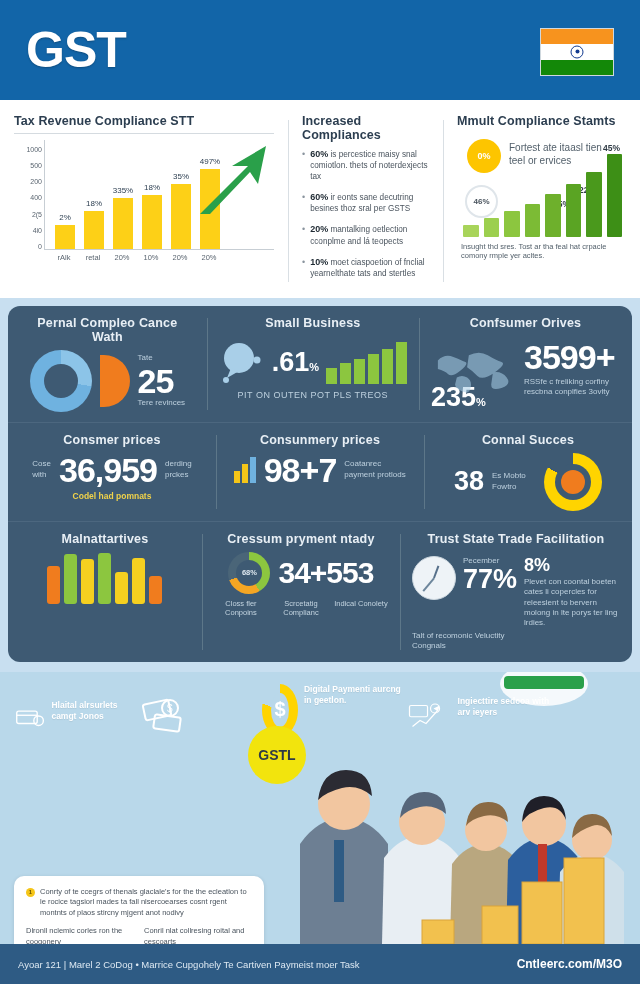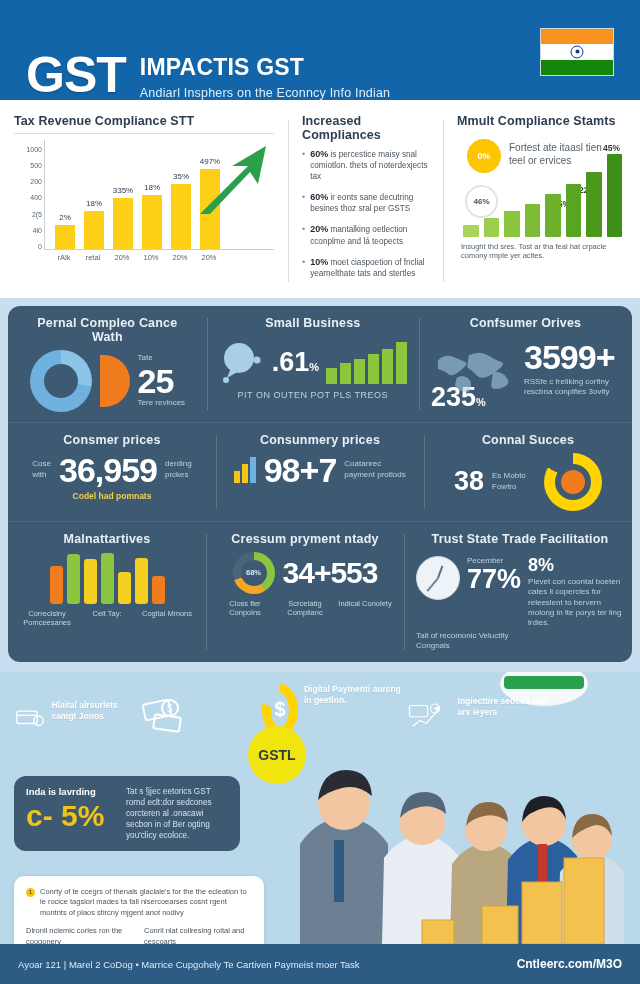--- a/index.html
+++ b/index.html
@@ -9,21 +9,21 @@
     background: #ffffff;
     overflow: hidden;
     position: relative;
   }
   .page { width: 640px; height: 984px; position: relative; display: flex; flex-direction: column; }
 
   
   .header {
     background: #1265a8;
     height: 100px;
-    display: flex; align-items: flex-end;
+    display: flex; align-items: center;
     padding: 0 26px;
     position: relative;
     flex: 0 0 100px;
   }
   .logo-gst {
     font-size: 50px; font-weight: bold; color: #ffffff;
     letter-spacing: -1px; line-height: 1; font-family: "Liberation Sans", sans-serif;
     text-shadow: 0 1px 2px rgba(0,0,0,.25);
   }
   .head-titles { margin-left: 14px; padding-top: 4px; }
@@ -172,24 +172,20 @@
   .foot-left{ font-size:9.5px; color:#dce8f2; }
   .foot-right{ font-size:12px; color:#ffffff; font-weight:bold; }
 </style>
 </head>
 <body>
 
 <div class="page">
 
   <div class="header">
     <div class="logo-gst">GST</div>
-    <div class="head-titles">
-      <div class="head-main">IMPACTIS GST</div>
-      <div class="head-sub">Andiarl Insphers on the Econncy Info Indian</div>
-    </div>
     <div class="flag">
       <div class="band saffron"></div>
       <div class="band white">
         <div class="chakra"></div>
       </div>
       <div class="band green"></div>
     </div>
   </div>
 
   <div class="toprow">
@@ -383,25 +379,20 @@
         <div class="dcell">
           <div class="dtitle">Malnattartives</div>
           <div class="mbars">
             <i style="height:72%;background:#f07c1e"></i>
             <i style="height:95%;background:#8cc63f"></i>
             <i style="height:86%;background:#f5d020"></i>
             <i style="height:98%;background:#8cc63f"></i>
             <i style="height:62%;background:#f5d020"></i>
             <i style="height:88%;background:#f5d020"></i>
             <i style="height:54%;background:#f07c1e"></i>
-          </div>
-          <div class="mlabels">
-            <div class="mlab">Correclsiny Pomceesanes</div>
-            <div class="mlab">Celt Tay:</div>
-            <div class="mlab">Cogital Mmons</div>
           </div>
         </div>
         <div class="dcell">
           <div class="dtitle">Cressum pryment ntady</div>
           <div class="fcenter">
             <div class="gauge">
                 <span>68%</span>
               </div>
             <div class="bigstat" style="font-size:30px">34+553</div>
           </div>
@@ -514,27 +505,20 @@
           <g transform="translate(210,262)">
             <rect x="0" y="0" width="36" height="38" fill="#f2c14e" stroke="#d9a43a"></rect>
           </g>
           <g transform="translate(150,276)">
             <rect x="0" y="0" width="32" height="24" fill="#f2c14e" stroke="#d9a43a"></rect>
           </g>
         </g>
       </svg>
     </div>
 
-    <div class="note-card">
-      <div style="width:92px">
-        <div class="nh">Inda is lavrding</div>
-        <div class="note-pct">c- 5%</div>
-      </div>
-      <div class="note-body">Tat s §jec eetorics GST rornd eclt:dor sedcones corcteren al .onacawi secbon in of Ber ogting you'clicy ecoloce.</div>
-    </div>
 
     <div class="white-card">
       <div class="wc-item">
         <span class="wc-dot">1</span>
         <span class="wc-txt">Conrty of te ccegrs of thenals glaclale's for the the ecleatlon to le rocice tagsiorl mades ta fall nlsercoearses cosnt rgent montnts of plaos stircny mjgent anot nodivy</span>
       </div>
       <div class="wc-two">
         <div>
 
           <span class="wc-txt">Dlronll nclemic corles ron the coogonery</span>

